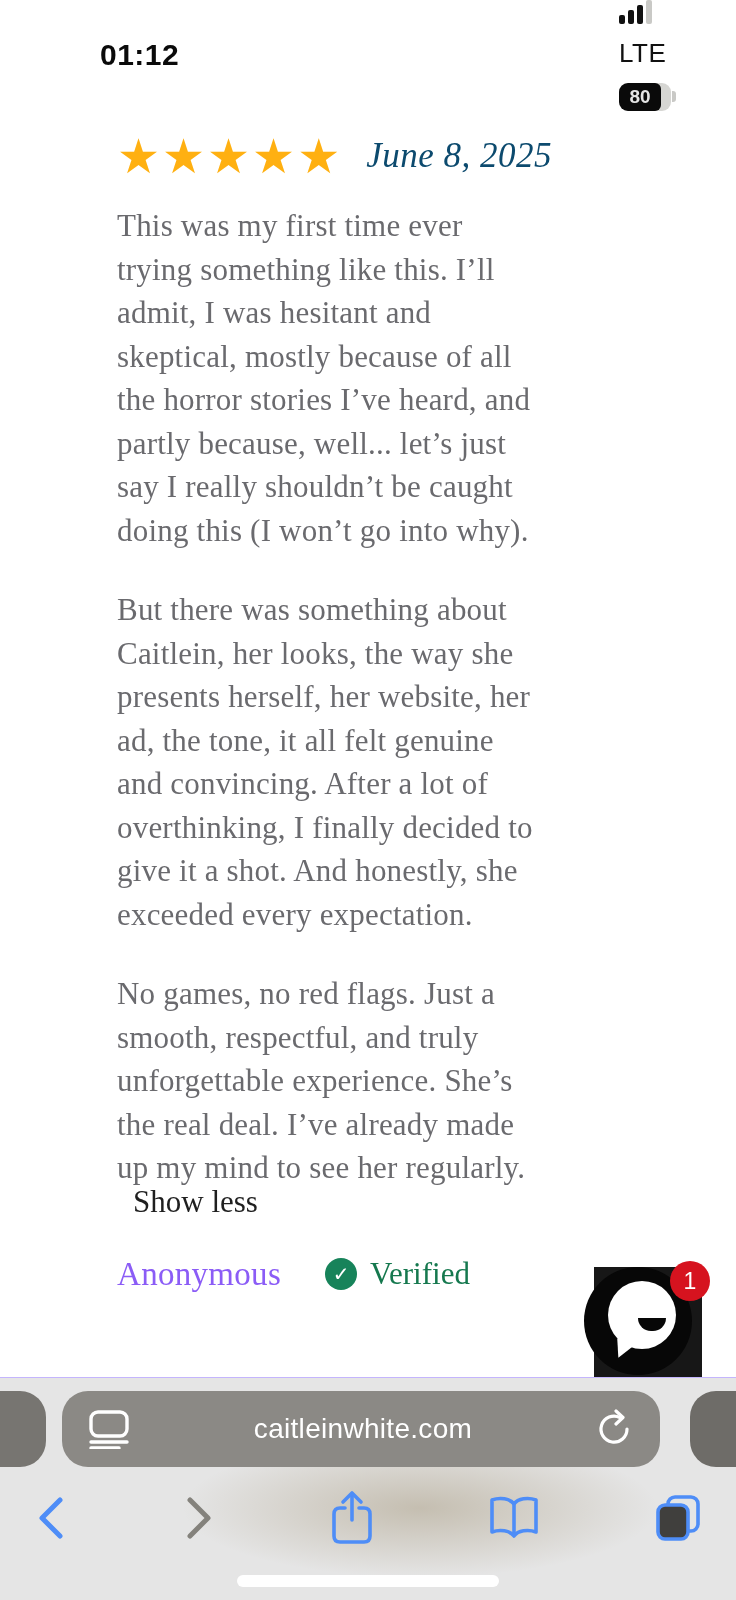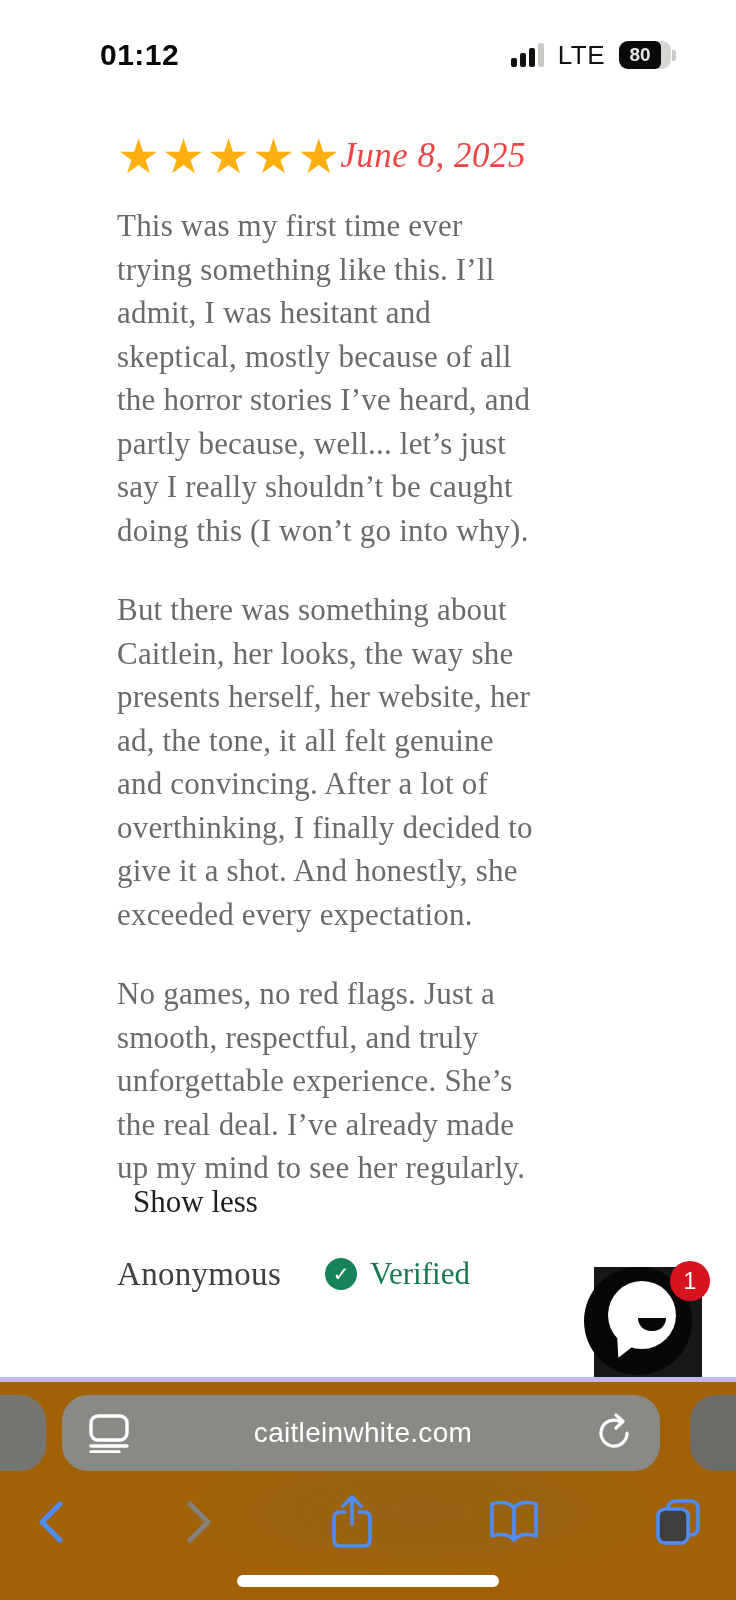--- a/index.html
+++ b/index.html
@@ -13,21 +13,21 @@
 
   
   .status-bar {
     position: absolute; top: 0; left: 0; right: 0; height: 92px;
     display: flex; align-items: center; justify-content: space-between;
     padding: 18px 60px 0 100px;
     color: #0a0a0a;
     gap: 28px;
   }
   .status-time { font-size: 30px; font-weight: bold; letter-spacing: 0.5px; }
-  .status-right { display: flex; align-items: center; gap: 14px; }
+  .status-right { display: flex; gap: 14px; flex-direction: column; }
   .signal { display: flex; align-items: flex-end; gap: 3px; height: 24px; }
   .signal i { display: block; width: 6px; border-radius: 2px; background: #111; }
   .signal i:nth-child(1) { height: 9px; }
   .signal i:nth-child(2) { height: 14px; }
   .signal i:nth-child(3) { height: 19px; }
   .signal i:nth-child(4) { height: 24px; background: #c9c9c6; }
   .lte { font-size: 26px; color: #111; letter-spacing: 0.5px; }
   .battery { display: flex; align-items: center; }
   .battery-body {
     width: 52px; height: 28px; border-radius: 9px; overflow: hidden;
@@ -43,36 +43,36 @@
 
   
   .review {
     position: absolute; top: 130px; left: 117px; width: 510px;
     font-family: "Liberation Serif", "DejaVu Serif", serif;
   }
   .stars-row { display: flex; align-items: center; margin-bottom: 22px; }
   .stars { display: flex; gap: 2px; color: #ffb011; font-family: "DejaVu Sans", sans-serif; }
   .star { font-size: 48px; line-height: 52px; }
   .review-date {
-    font-style: italic; font-size: 35px; color: #ef4444;
+    margin-left: 26px; font-style: italic; font-size: 35px; color: #0c4a6e;
     letter-spacing: 0.5px;
   }
   .review-paragraph {
     white-space: pre-line;
     font-size: 31px; line-height: 43.5px; color: #6a6a6e;
     margin-bottom: 36px; letter-spacing: 0.2px;
   }
   .show-less {
     display: inline-block;
     font-size: 31px; color: #1f1f1f; margin: -26px 4px 0 16px;
     background: none; border: none; cursor: pointer;
     font-family: "Liberation Serif", "DejaVu Serif", serif;
   }
   .author-row { display: flex; align-items: center; margin-top: 36px; }
-  .author-name { font-size: 33px; color: #404040; letter-spacing: 0.3px; }
+  .author-name { font-size: 33px; color: #8b5cf6; letter-spacing: 0.3px; }
   .verified { display: flex; align-items: center; margin-left: 44px; }
   .verified-icon {
     width: 32px; height: 32px; border-radius: 50%; background: #17835a;
     color: #fff; display: flex; align-items: center; justify-content: center;
     font-size: 20px; font-weight: bold; font-family: "DejaVu Sans", sans-serif;
   }
   .verified-label { margin-left: 13px; font-size: 31px; color: #15784e; }
 
   
   .chat-widget {
@@ -102,22 +102,22 @@
   .chat-badge {
     position: absolute; right: -8px; top: -6px; width: 40px; height: 40px;
     border-radius: 50%; background: #d6131f;
     color: #fff; font-size: 23px;
     display: flex; align-items: center; justify-content: center;
   }
 
   
   .safari-bar {
     position: absolute; left: 0; right: 0; bottom: 0; height: 223px;
-    background: #a16207;
-    border-top: 5px solid #c4b5fd;
+    background: #e5e5e5;
+    border-top: 1px solid #c4b5fd;
   }
   .blur-tint {
     position: absolute; left: 180px; top: 60px; width: 480px; height: 140px;
     background: radial-gradient(ellipse at center, rgba(122,100,55,0.30), rgba(122,100,55,0) 70%);
     pointer-events: none;
   }
   .url-row { position: absolute; top: 13px; left: 0; right: 0; height: 76px; }
   .side-pill {
     position: absolute; top: 0; height: 76px; width: 86px;
     background: #777571; border-radius: 26px;

